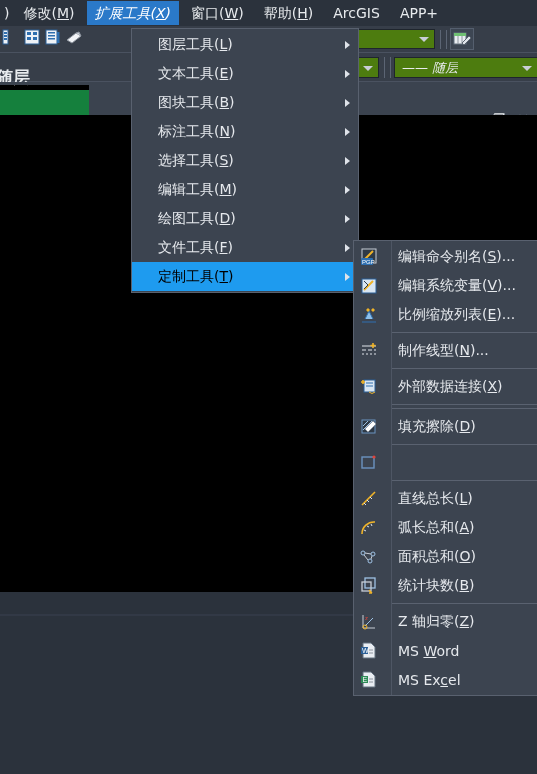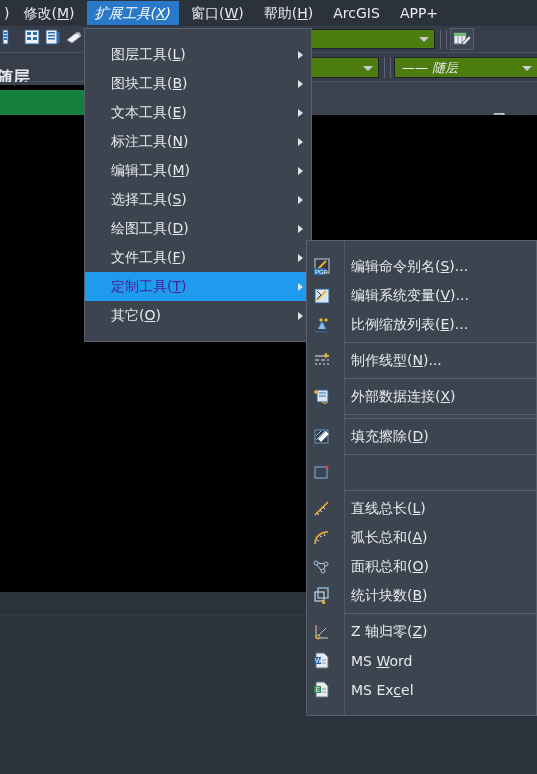--- a/index.html
+++ b/index.html
@@ -70,32 +70,32 @@
   .rightrail{position:absolute;left:89px;top:82px;width:448px;height:33px;background:#3b434f;}
   .railtop{position:absolute;left:0;top:82px;width:537px;height:3px;background:#3b434f;}
 
   
   .winbtns{position:absolute;right:8px;top:112px;display:flex;gap:12px;align-items:center;color:#e8ebee;}
   .wb{font-size:14px;line-height:14px;color:#e9ecef;}
 
   
   .menu{
     position:absolute;background:#3c4450;border:1px solid #59616f;
-    box-sizing:border-box;padding:11px 0;
+    box-sizing:border-box;padding:1px 0;margin-left:47px;
   }
   .menu-l1{left:84px;top:28px;width:228px;}
   .menu-l2{left:306px;top:240px;width:231px;}
 
   .mrow{
     position:relative;height:29px;display:flex;align-items:center;
     color:#e6e9ed;font-size:14px;white-space:nowrap;box-sizing:border-box;
   }
   .menu-l1 .mrow{padding-left:26px;}
   .menu-l2 .mrow{padding-left:44px;text-align:center;}
-  .mrow.sel{background:#1e9bef;color:#4c1d95;}
+  .mrow.sel{background:#1e9bef;color:#000000;}
   .mrow u{text-decoration:underline;}
   .mrow .arr{
     position:absolute;right:8px;top:50%;margin-top:-4px;width:0;height:0;
     border-top:4px solid transparent;border-bottom:4px solid transparent;border-left:5px solid #dfe3e9;
   }
   .sep{height:1px;background:#5a6270;margin:3px 0;}
   .menu-l2 .sep{margin-left:38px;}
   .menu-l2 .gutter{
     position:absolute;left:0;top:0;bottom:0;width:37px;border-right:1px solid #4e5664;
   }
@@ -212,53 +212,49 @@
   <div class="canvas-strip"></div>
   <div class="cmdline-sep"></div>
   <div class="cmdline"></div>
 
   <div class="menu menu-l1" id="menu1">
       <div class="mrow">
         <span>图层工具(<u>L</u>)</span>
         <span class="arr"></span>
       </div>
       <div class="mrow">
+        <span>文本工具(<u>E</u>)</span>
+        <span class="arr"></span>
+      </div>
+      <div class="mrow">
         <span>图块工具(<u>B</u>)</span>
         <span class="arr"></span>
       </div>
       <div class="mrow">
-        <span>文本工具(<u>E</u>)</span>
-        <span class="arr"></span>
-      </div>
-      <div class="mrow">
         <span>标注工具(<u>N</u>)</span>
         <span class="arr"></span>
       </div>
       <div class="mrow">
+        <span>选择工具(<u>S</u>)</span>
+        <span class="arr"></span>
+      </div>
+      <div class="mrow">
         <span>编辑工具(<u>M</u>)</span>
-        <span class="arr"></span>
-      </div>
-      <div class="mrow">
-        <span>选择工具(<u>S</u>)</span>
         <span class="arr"></span>
       </div>
       <div class="mrow">
         <span>绘图工具(<u>D</u>)</span>
         <span class="arr"></span>
       </div>
       <div class="mrow">
         <span>文件工具(<u>F</u>)</span>
         <span class="arr"></span>
       </div>
       <div class="mrow sel">
         <span>定制工具(<u>T</u>)</span>
-        <span class="arr"></span>
-      </div>
-      <div class="mrow">
-        <span>其它(<u>O</u>)</span>
         <span class="arr"></span>
       </div>
     </div>
 
   <div class="menu menu-l2" id="menu2">
     <div class="gutter"></div>
   <div class="mrow">
         <span class="ico">
           <svg width="18" height="18" viewBox="0 0 18 18">
             <rect x="2" y="1" width="14" height="14" fill="#2f3a46" stroke="#c8ced6"></rect>

